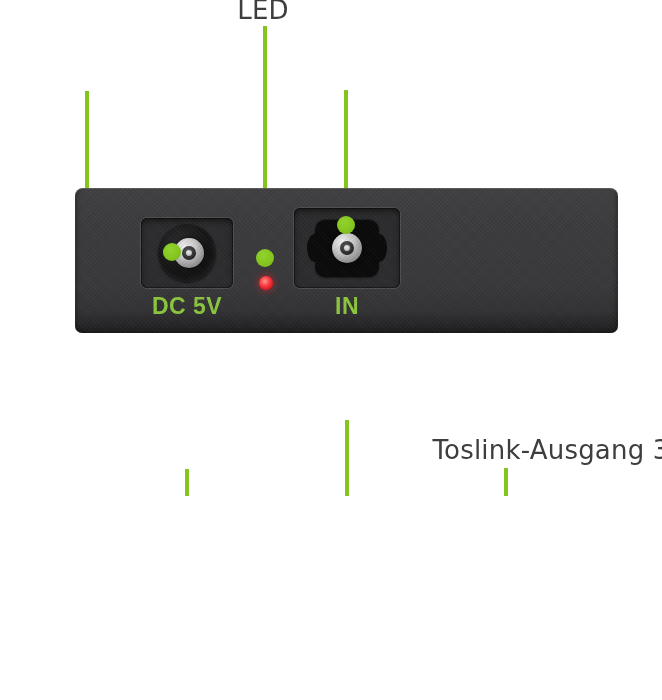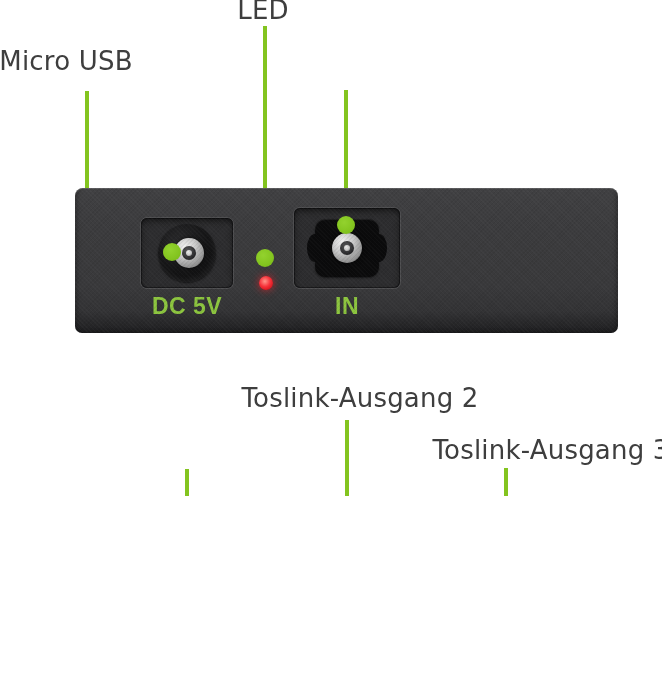--- a/index.html
+++ b/index.html
@@ -130,22 +130,20 @@
   #out1-label{left:63px;  top:112px; width:97px;}
   #out2-label{left:223px; top:112px; width:97px;}
   #out3-label{left:383px; top:112px; width:97px;}
 </style>
 </head>
 <body>
 
 <div class="stage">
 
   <div class="ann-label" id="lbl-led">LED</div>
-  <div class="ann-label" id="lbl-usb">Micro USB</div>
-  <div class="ann-label" id="lbl-out2">Toslink-Ausgang 2</div>
   <div class="ann-label" id="lbl-out3">Toslink-Ausgang 3</div>
 
   <div class="gline" id="line-led"></div>
   <div class="gline" id="line-usb-v"></div>
   <div class="gline" id="line-usb-h"></div>
   <div class="gline" id="line-in"></div>
   <div class="gline" id="line-out1"></div>
   <div class="gline" id="line-out2"></div>
   <div class="gline" id="line-out3"></div>
 

